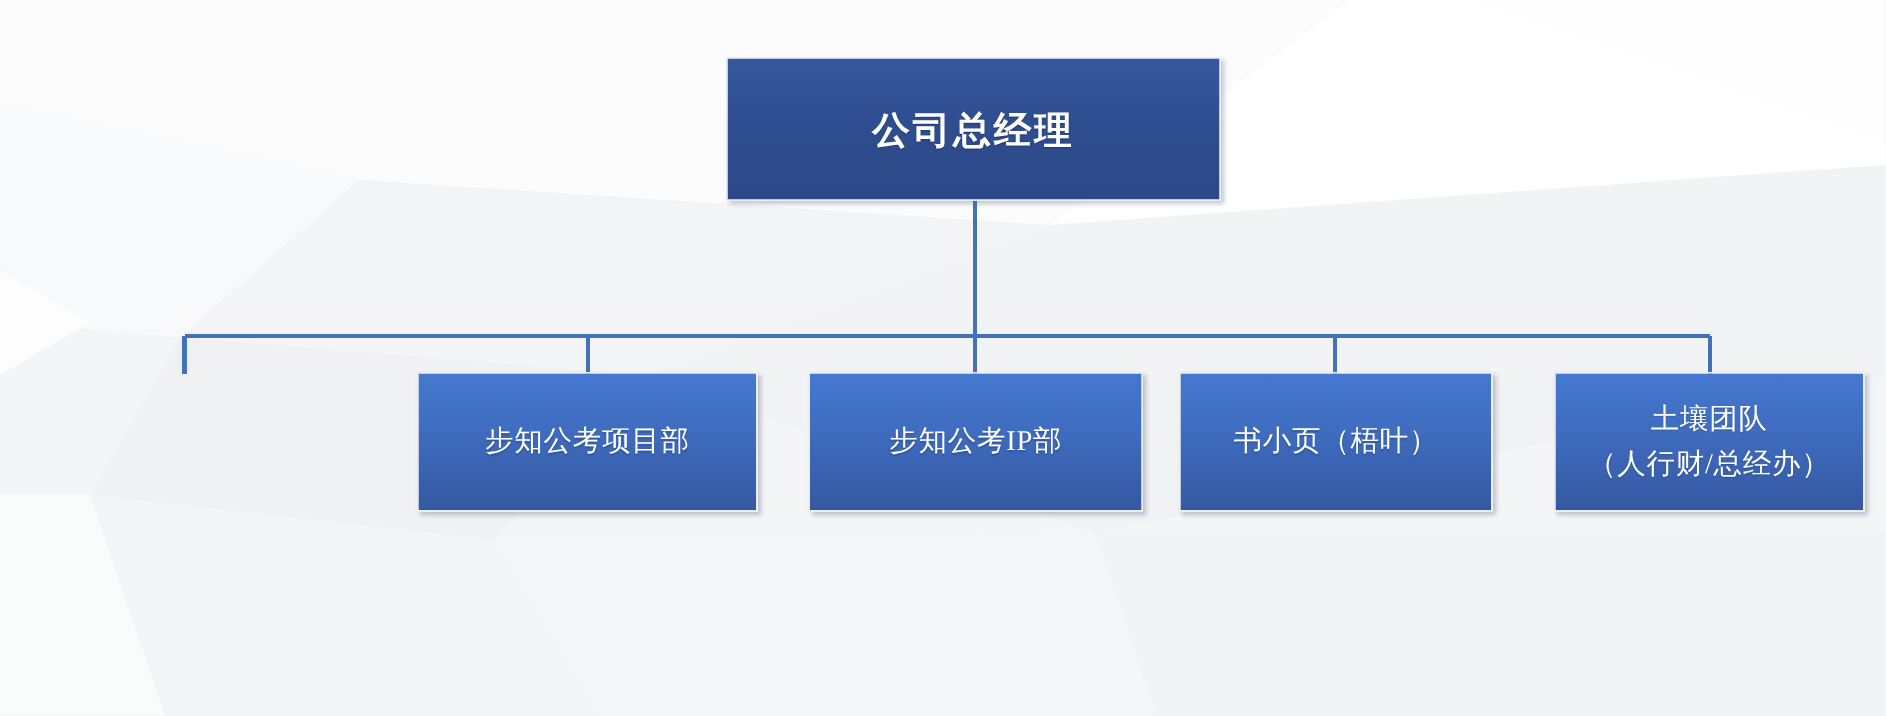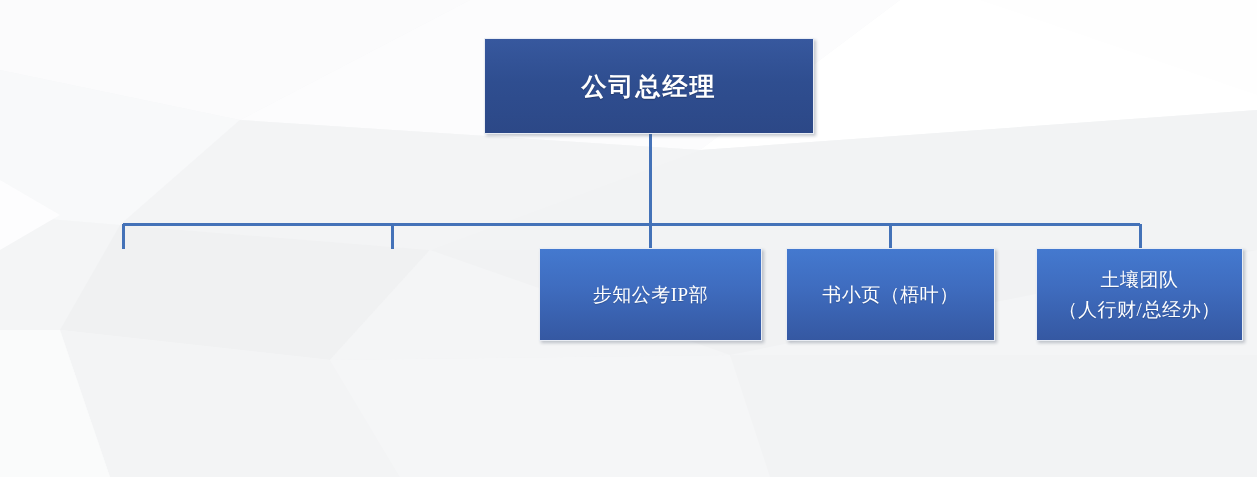--- a/index.html
+++ b/index.html
@@ -132,20 +132,25 @@
       <line x1="890" y1="224" x2="890" y2="249"></line>
       <line x1="1140" y1="224" x2="1140" y2="249"></line>
     </g>
   </svg>
 
   <div class="node node-root">
     <span>公司总经理</span>
   </div>
 
 
+  <div class="node node-child c1">
+    <span class="label-lines">
+      <span>步知公考项目部</span>
+    </span>
+  </div>
 
   <div class="node node-child c2">
     <span class="label-lines">
       <span>步知公考IP部</span>
     </span>
   </div>
 
   <div class="node node-child c4">
     <span class="label-lines">
       <span>土壤团队</span>

